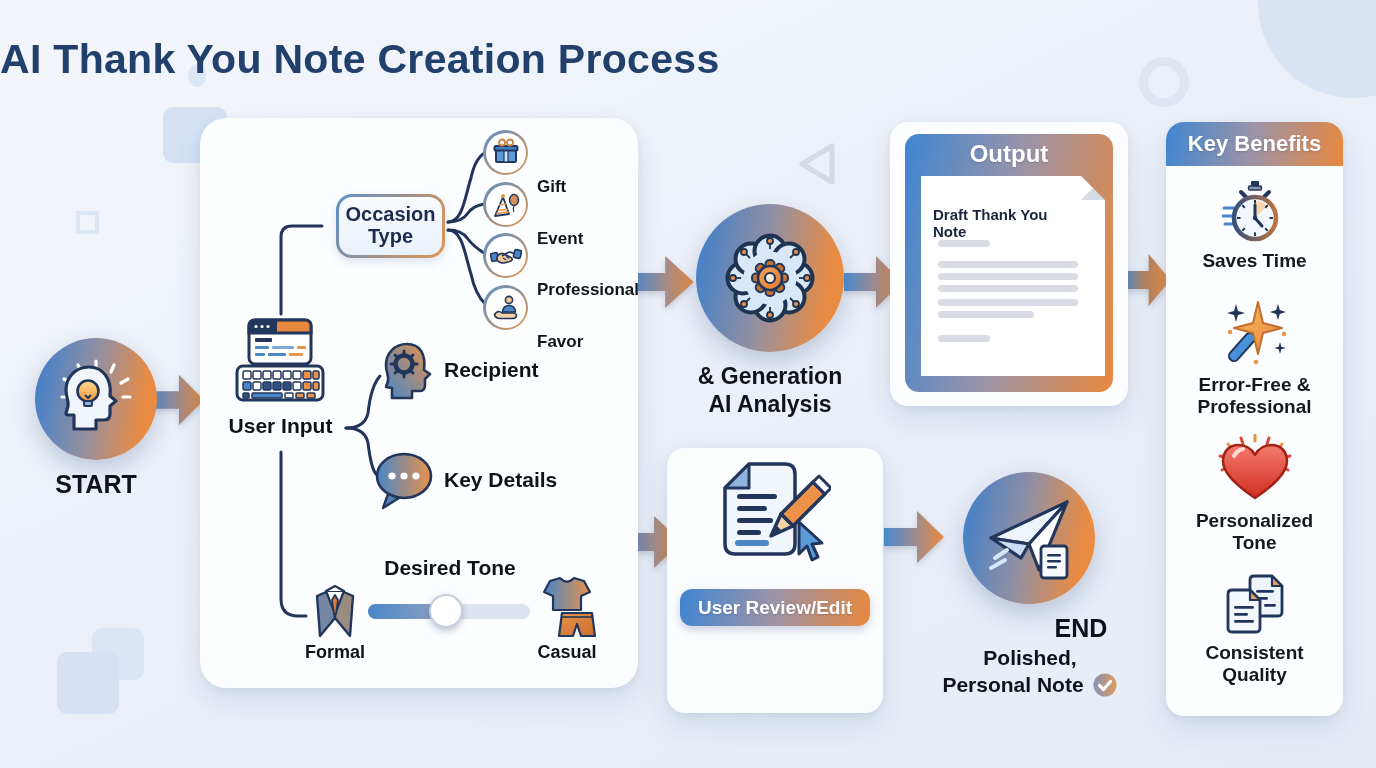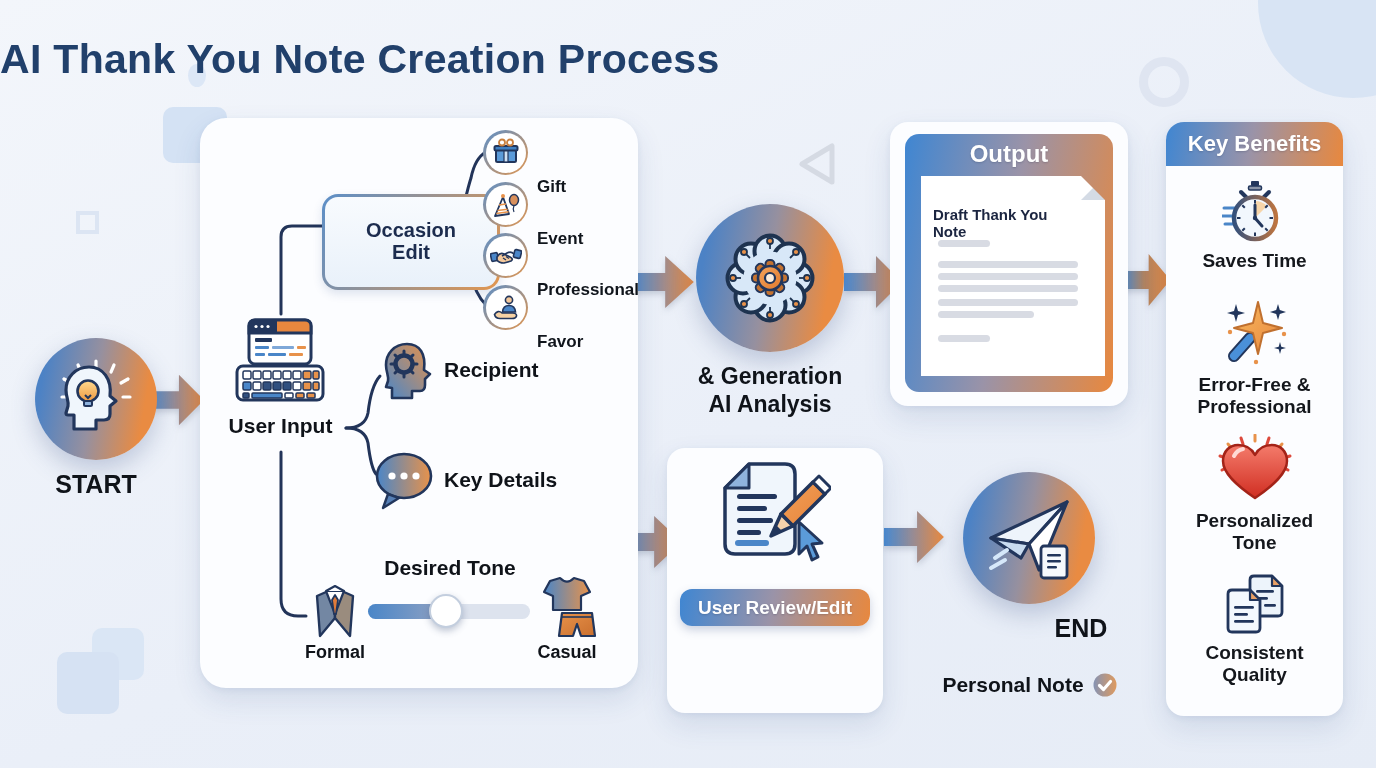--- a/index.html
+++ b/index.html
@@ -18,21 +18,21 @@
   .lbl span{display:block;}
   .lbl span:empty{display:none;}
   .title{position:absolute;top:36px;left:0;right:0;text-align:left;font-size:41px;font-weight:700;
     color:var(--title-navy);letter-spacing:.3px;z-index:2;}
   .arrow{position:absolute;z-index:1;filter:drop-shadow(0 3px 3px rgba(80,90,120,.25));}
   
   .panel{left:200px;top:118px;width:438px;height:570px;border-radius:26px;}
   .panel-connectors{position:absolute;left:0;top:0;z-index:1;}
   .panel-connectors path{stroke:#223459;stroke-width:3;fill:none;stroke-linecap:round;}
   .pc-item{position:absolute;z-index:4;}
-  .occ-box-outer{position:absolute;left:122px;top:76px;width:146px;height:64px;border-radius:16px;padding:16px;
+  .occ-box-outer{position:absolute;left:136px;top:76px;width:109px;height:64px;border-radius:16px;padding:0;
     background:linear-gradient(120deg,#5b8fc9,#e2964f);z-index:4;box-shadow:0 4px 10px rgba(50,80,140,.15);}
   .occ-box-inner{position:absolute;inset:3px;border-radius:13px;background:linear-gradient(180deg,#f8fbfe,#e9f1fa);
     display:flex;flex-direction:column;align-items:center;justify-content:center;
     font-size:20px;font-weight:800;color:#1c2c4e;line-height:1.08;}
   .occ-circle{position:absolute;width:45px;height:45px;border-radius:50%;z-index:4;
     background:linear-gradient(135deg,#5b8fc9,#e2964f);padding:0;}
   .occ-circle .inner{position:absolute;inset:2.5px;background:#fff;border-radius:50%;
     display:flex;align-items:center;justify-content:center;}
   .occ-label{position:absolute;left:337px;font-size:17px;font-weight:700;color:#10151c;z-index:4;margin-top:36px;}
   .input-label{left:8px;top:296px;width:145px;font-size:21px;}
@@ -138,21 +138,21 @@
       <path d="M146 310 Q165 310 168 325 Q171 350 176 356"></path>
       <path d="M248 104 C263 104 265 78 271 60 Q275 40 286 34"></path>
       <path d="M248 104 Q262 104 268 95 Q273 88 284 86"></path>
       <path d="M248 112 Q262 112 268 121 Q273 128 284 135"></path>
       <path d="M248 112 C263 112 265 138 271 156 Q275 176 286 187"></path>
     </svg>
 
     <div class="occ-box-outer">
       <div class="occ-box-inner">
         <span>Occasion</span>
-        <span>Edit</span>
+        <span>Type</span>
       </div>
     </div>
 
     <div class="occ-circle" style="left:283px;top:12px;">
         <div class="inner">
       <svg width="30" height="30" viewBox="0 0 30 30">
         <rect x="5" y="12" width="20" height="12" rx="1.5" fill="#5b9bd9" stroke="#22365c" stroke-width="2"></rect>
         <rect x="13" y="12" width="4" height="12" fill="#cfe2f5" stroke="#22365c" stroke-width="1.2"></rect>
         <rect x="3.5" y="8" width="23" height="4.5" rx="1.5" fill="#3f7fc1" stroke="#22365c" stroke-width="2"></rect>
         <circle cx="11" cy="4.5" r="3" fill="none" stroke="#c8803f" stroke-width="1.8"></circle>
@@ -584,20 +584,21 @@
         <line x1="16" y1="66" x2="28" y2="58"></line>
           <line x1="12" y1="76" x2="26" y2="68"></line>
       </g>
       <rect x="62" y="54" width="26" height="32" rx="3" fill="#f6f9fd" stroke="#22365c" stroke-width="2.8"></rect>
       <rect x="68" y="62" width="14" height="2.5" rx="1.2" fill="#22365c"></rect>
       <rect x="68" y="68" width="14" height="2.5" rx="1.2" fill="#22365c"></rect>
       <rect x="68" y="74" width="10" height="2.5" rx="1.2" fill="#22365c"></rect>
     </svg>
   </div>
   <div class="lbl" style="left:1020px;top:614px;width:122px;font-size:25px;">END</div>
+  <div class="lbl" style="left:940px;top:646px;width:180px;font-size:21px;">Polished,</div>
   <div class="end-caption-row">
     <span>Personal Note</span>
     <svg width="26" height="26" viewBox="0 0 26 26">
       <defs>
           <linearGradient id="cbg" x1="0" y1="0" x2="1" y2="0">
             <stop offset="0" stop-color="#8593b4"></stop>
             <stop offset="1" stop-color="#df9a5e"></stop>
           </linearGradient>
         </defs>
       <circle cx="13" cy="13" r="11.5" fill="url(#cbg)"></circle>

